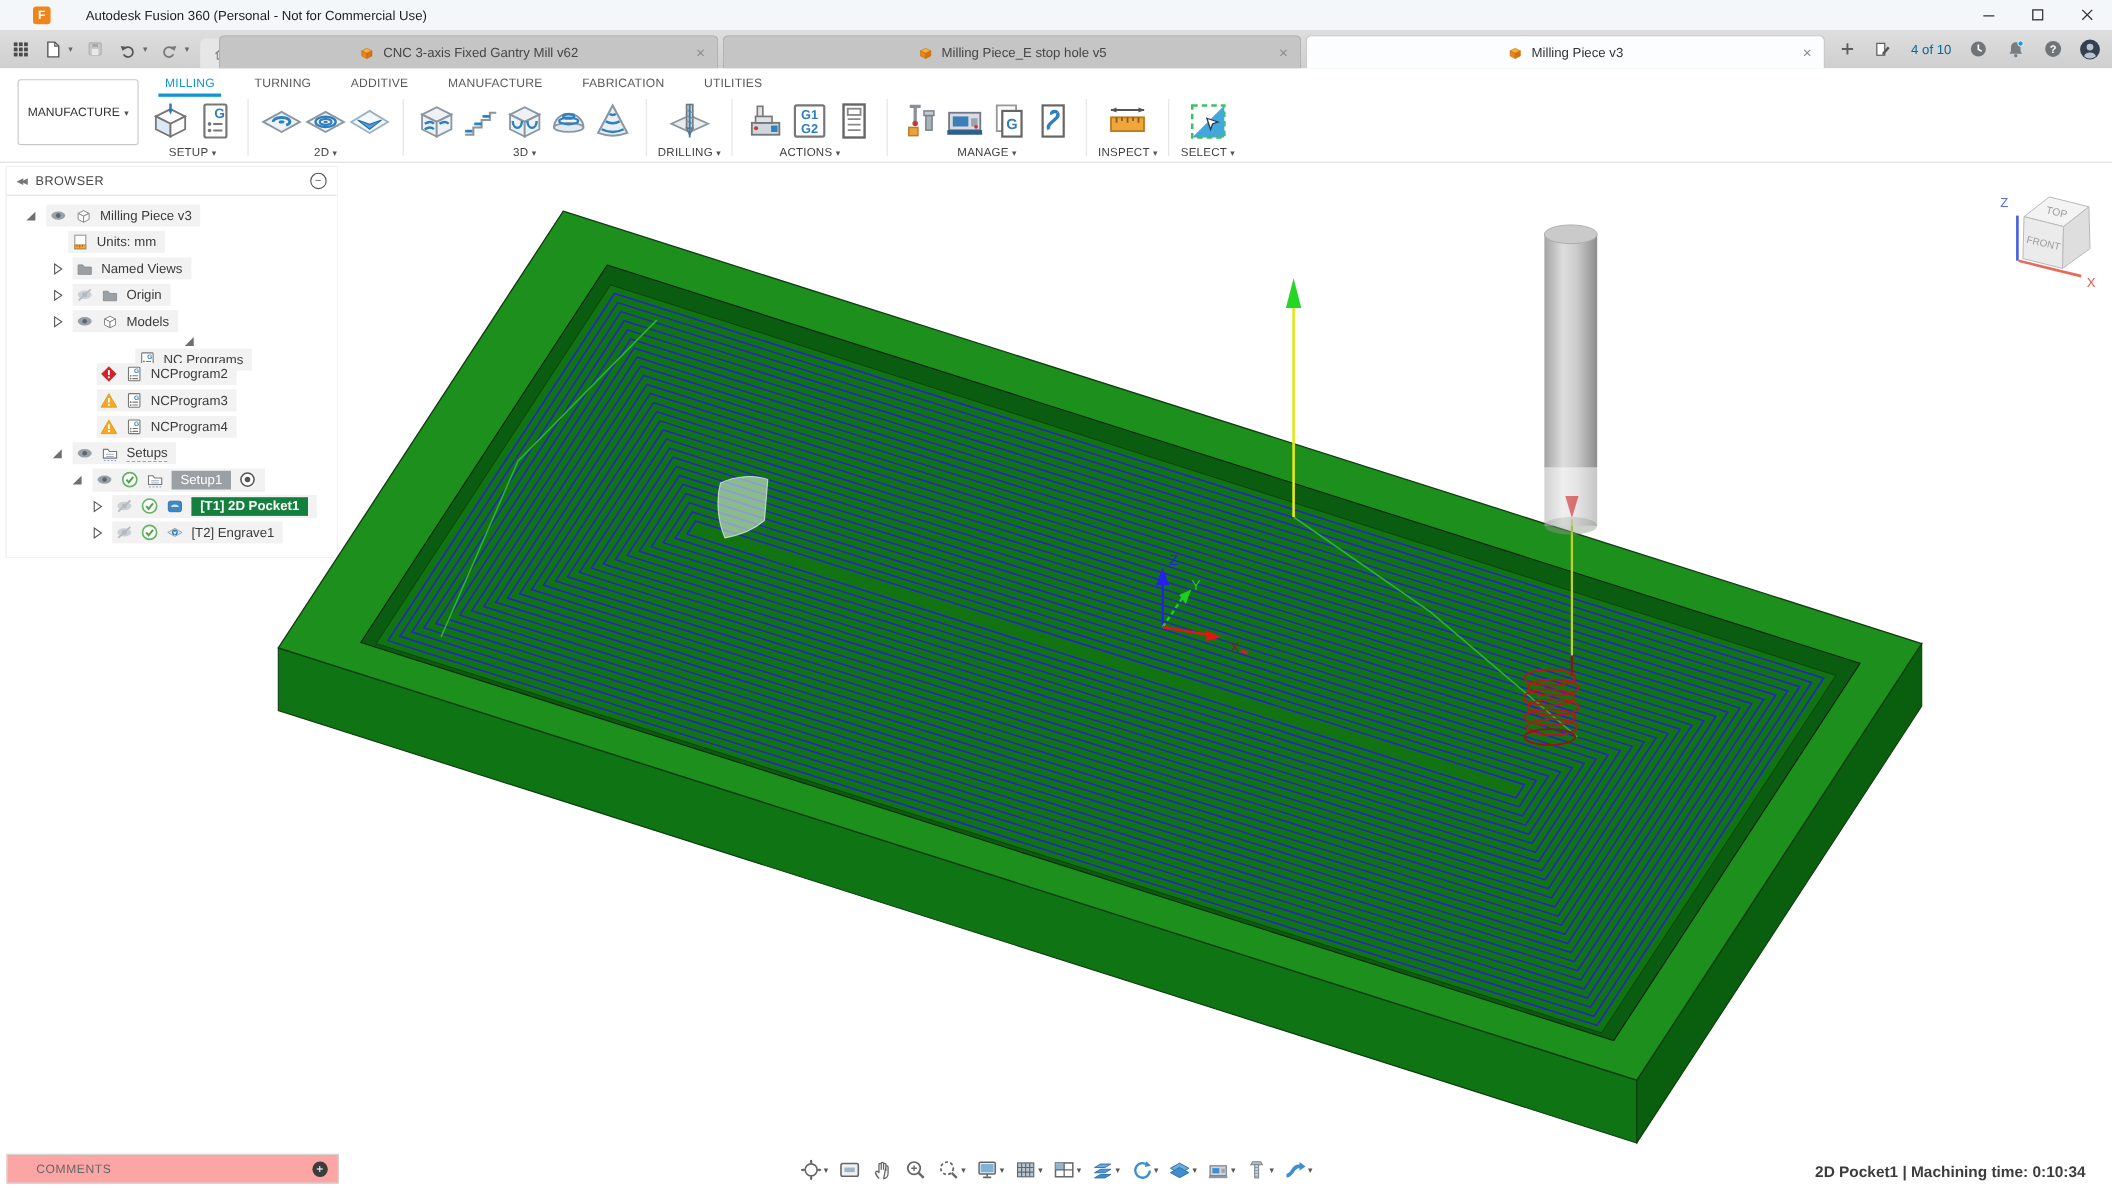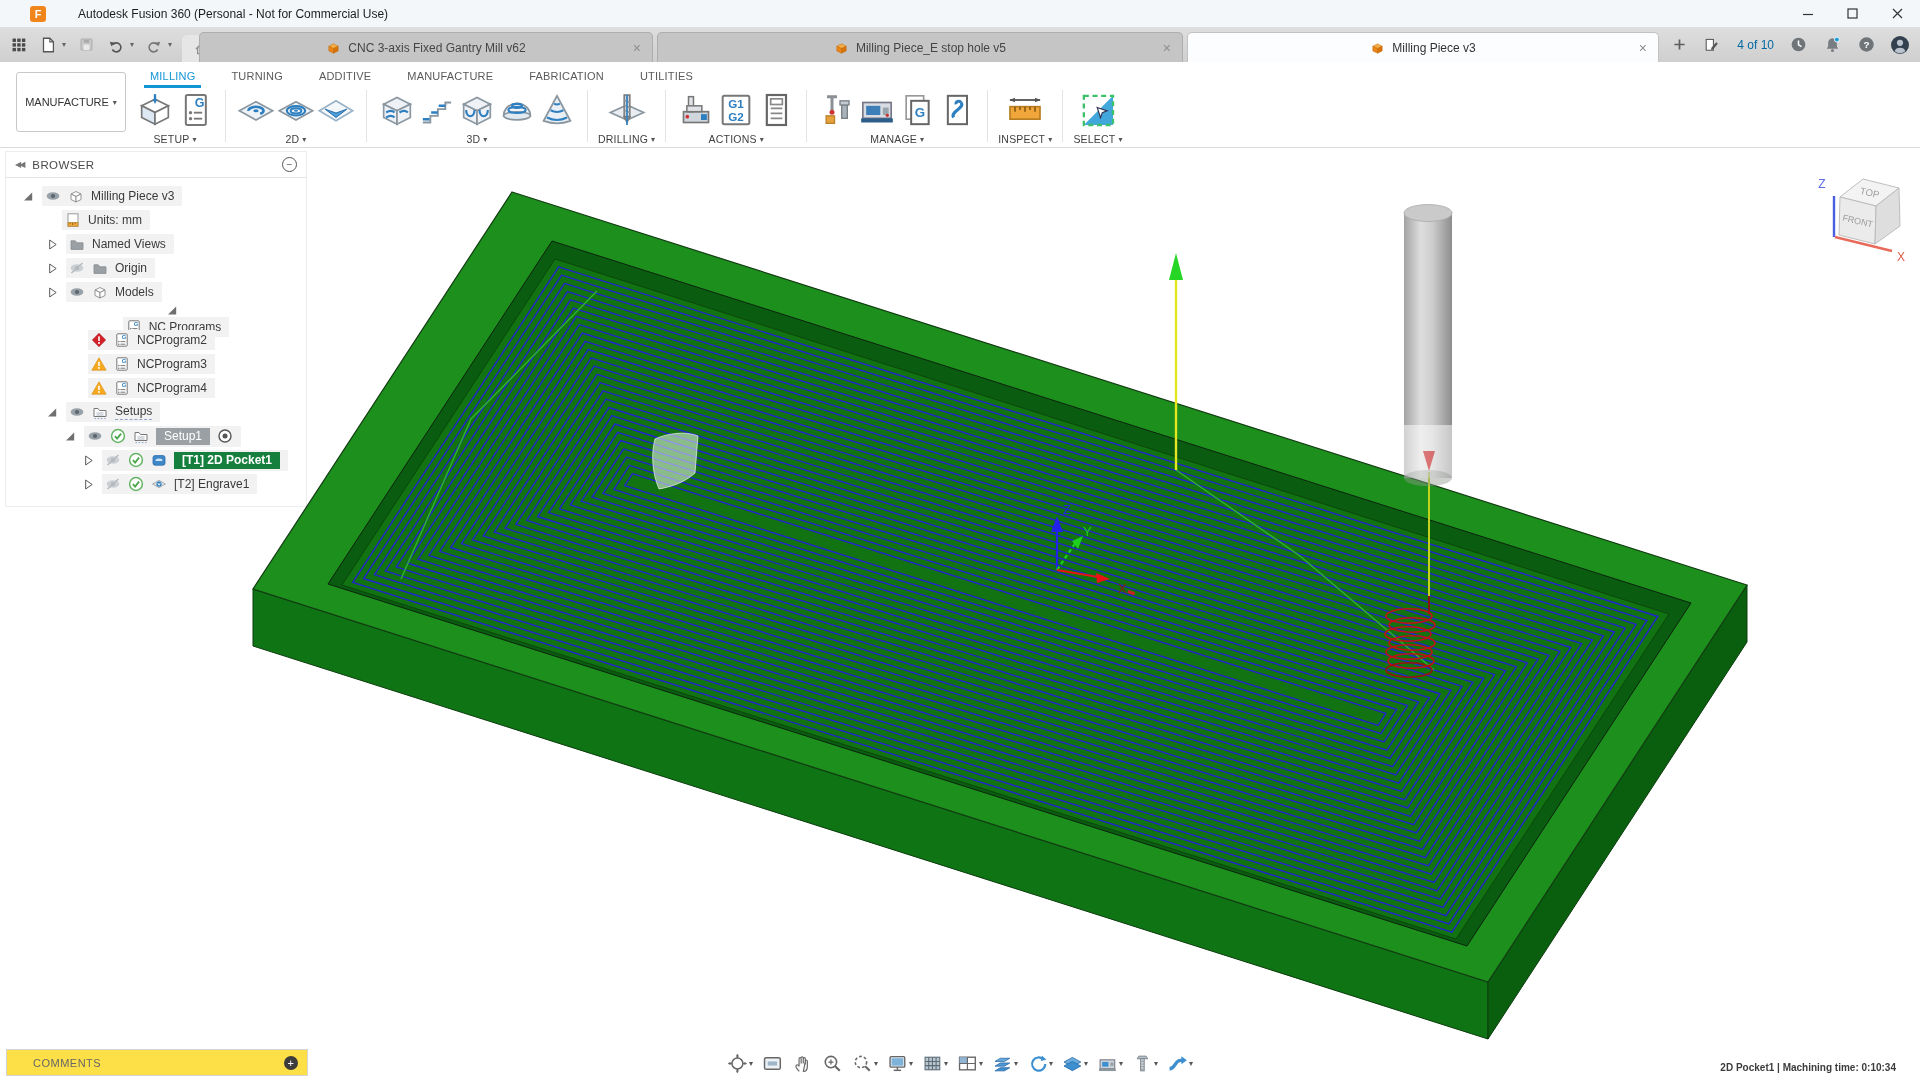--- a/index.html
+++ b/index.html
@@ -61,32 +61,32 @@
   .brow{display:flex;align-items:center;height:24px;font-size:12px;color:#3a3a3a;}
   .exp{width:13px;height:13px;margin-right:7px;flex:none;}
   .rowbg{display:flex;align-items:center;background:#f2f2f2;padding:2px 8px 2px 3px;gap:7px;}
   .ti{width:16px;height:16px;flex:none;}
   .lbl{white-space:nowrap;}
   .lbl.dotted{border-bottom:1px dashed #8fa6c8;padding-bottom:1px;}
   .chip-gray{background:#9aa0a4;color:#fff;padding:1px 8px 2px;}
   .chip-sel{background:#15803d;color:#fff;font-weight:bold;padding:1px 8px 2px;}
   
   .scene{position:absolute;left:0;top:0;z-index:1;}
-  .comments{position:absolute;left:6px;bottom:4px;width:300px;height:25px;background:#fde047;
+  .comments{position:absolute;left:6px;bottom:4px;width:300px;height:25px;background:#fca5a5;
             border:1px solid #d4d4d4;display:flex;align-items:center;z-index:20;font-size:11px;
             color:#666;letter-spacing:.5px;}
   .comments .clbl{margin-left:26px;}
   .comments .cadd{margin-left:auto;margin-right:9px;width:14px;height:14px;background:#3c3c3c;border-radius:50%;
                   color:#fff;font-size:11px;display:flex;align-items:center;justify-content:center;line-height:0;}
   .navbar{position:absolute;left:50%;transform:translateX(-50%);bottom:3px;height:27px;display:flex;
           align-items:center;gap:3px;z-index:20;}
   .btn-vt{display:flex;align-items:center;padding:2px 3px;}
   .vti{width:21px;height:21px;}
   .vcaret{font-size:8px;color:#555;margin-left:1px;}
-  .statusbar{position:absolute;right:24px;bottom:7px;font-size:10px;font-weight:bold;color:#3c3c3c;z-index:20;}
+  .statusbar{position:absolute;right:24px;bottom:7px;font-size:14px;font-weight:bold;color:#3c3c3c;z-index:20;}
 </style>
 </head>
 <body>
 
 <svg width="0" height="0" style="position:absolute" aria-hidden="true">
 <defs>
 <linearGradient id="cylgrad" x1="0" y1="0" x2="1" y2="0">
   <stop offset="0" stop-color="#a3a3a3"></stop>
         <stop offset="0.35" stop-color="#dedede"></stop>
   <stop offset="0.6" stop-color="#cccccc"></stop>

